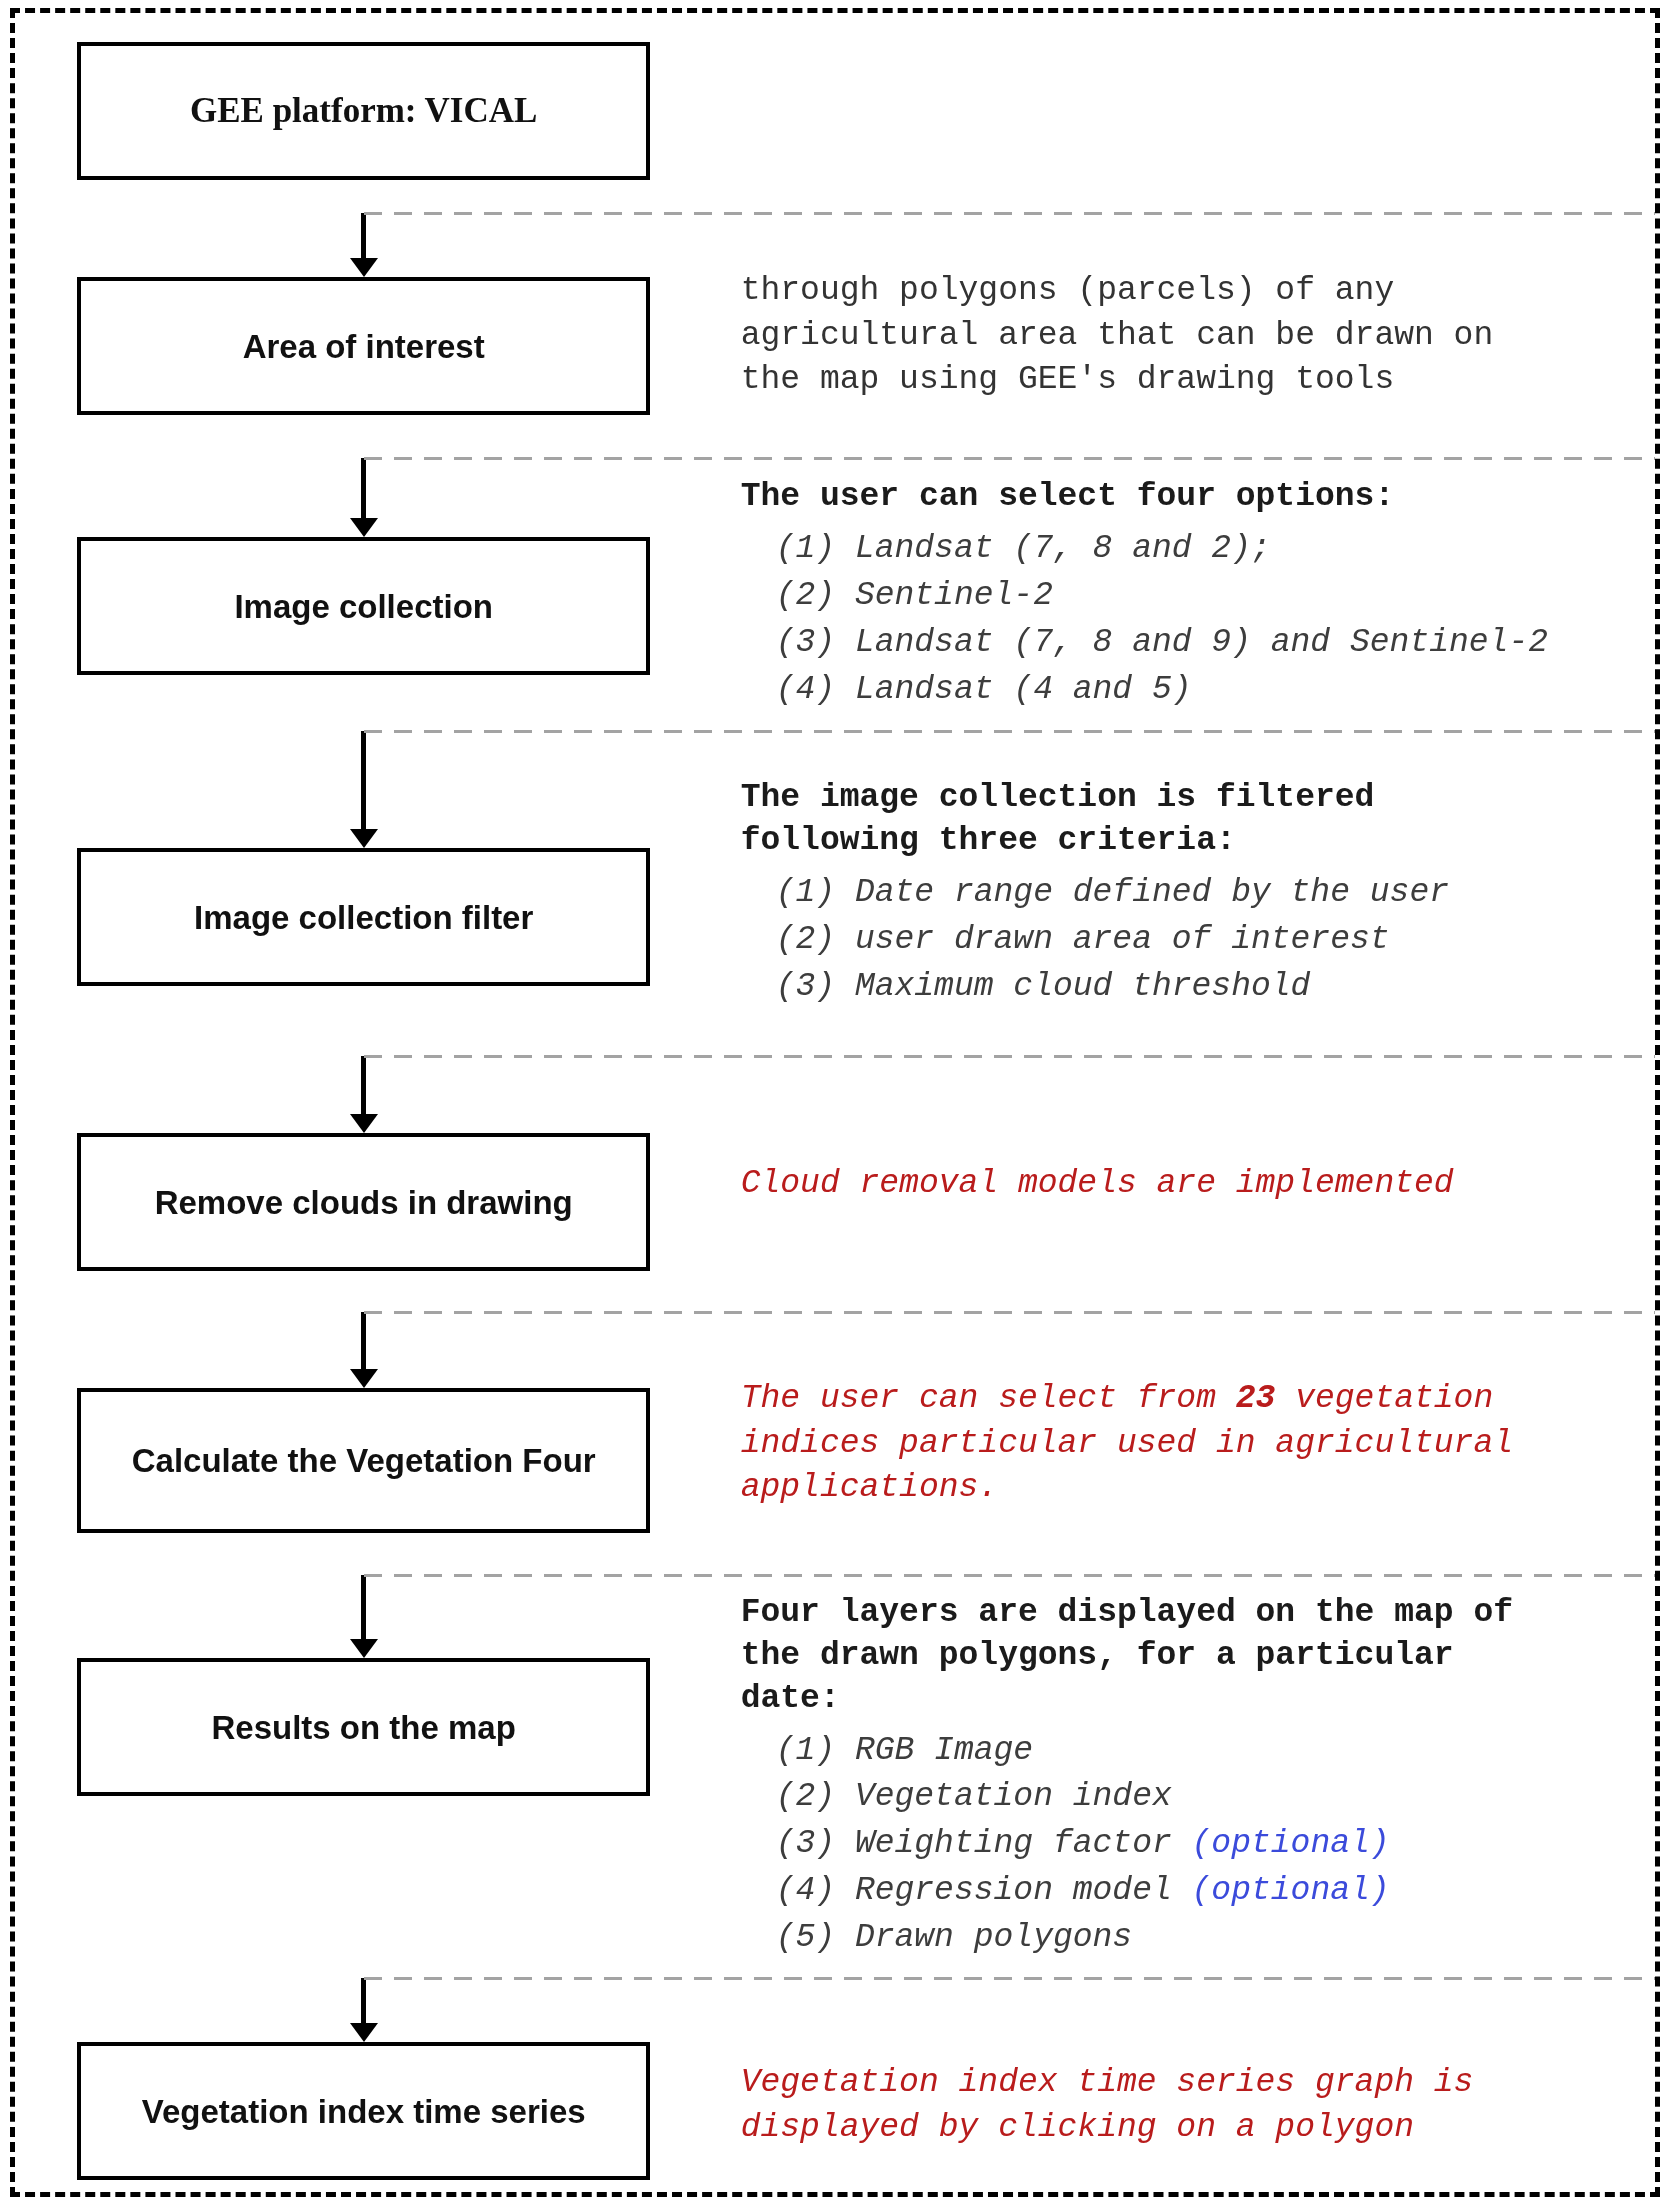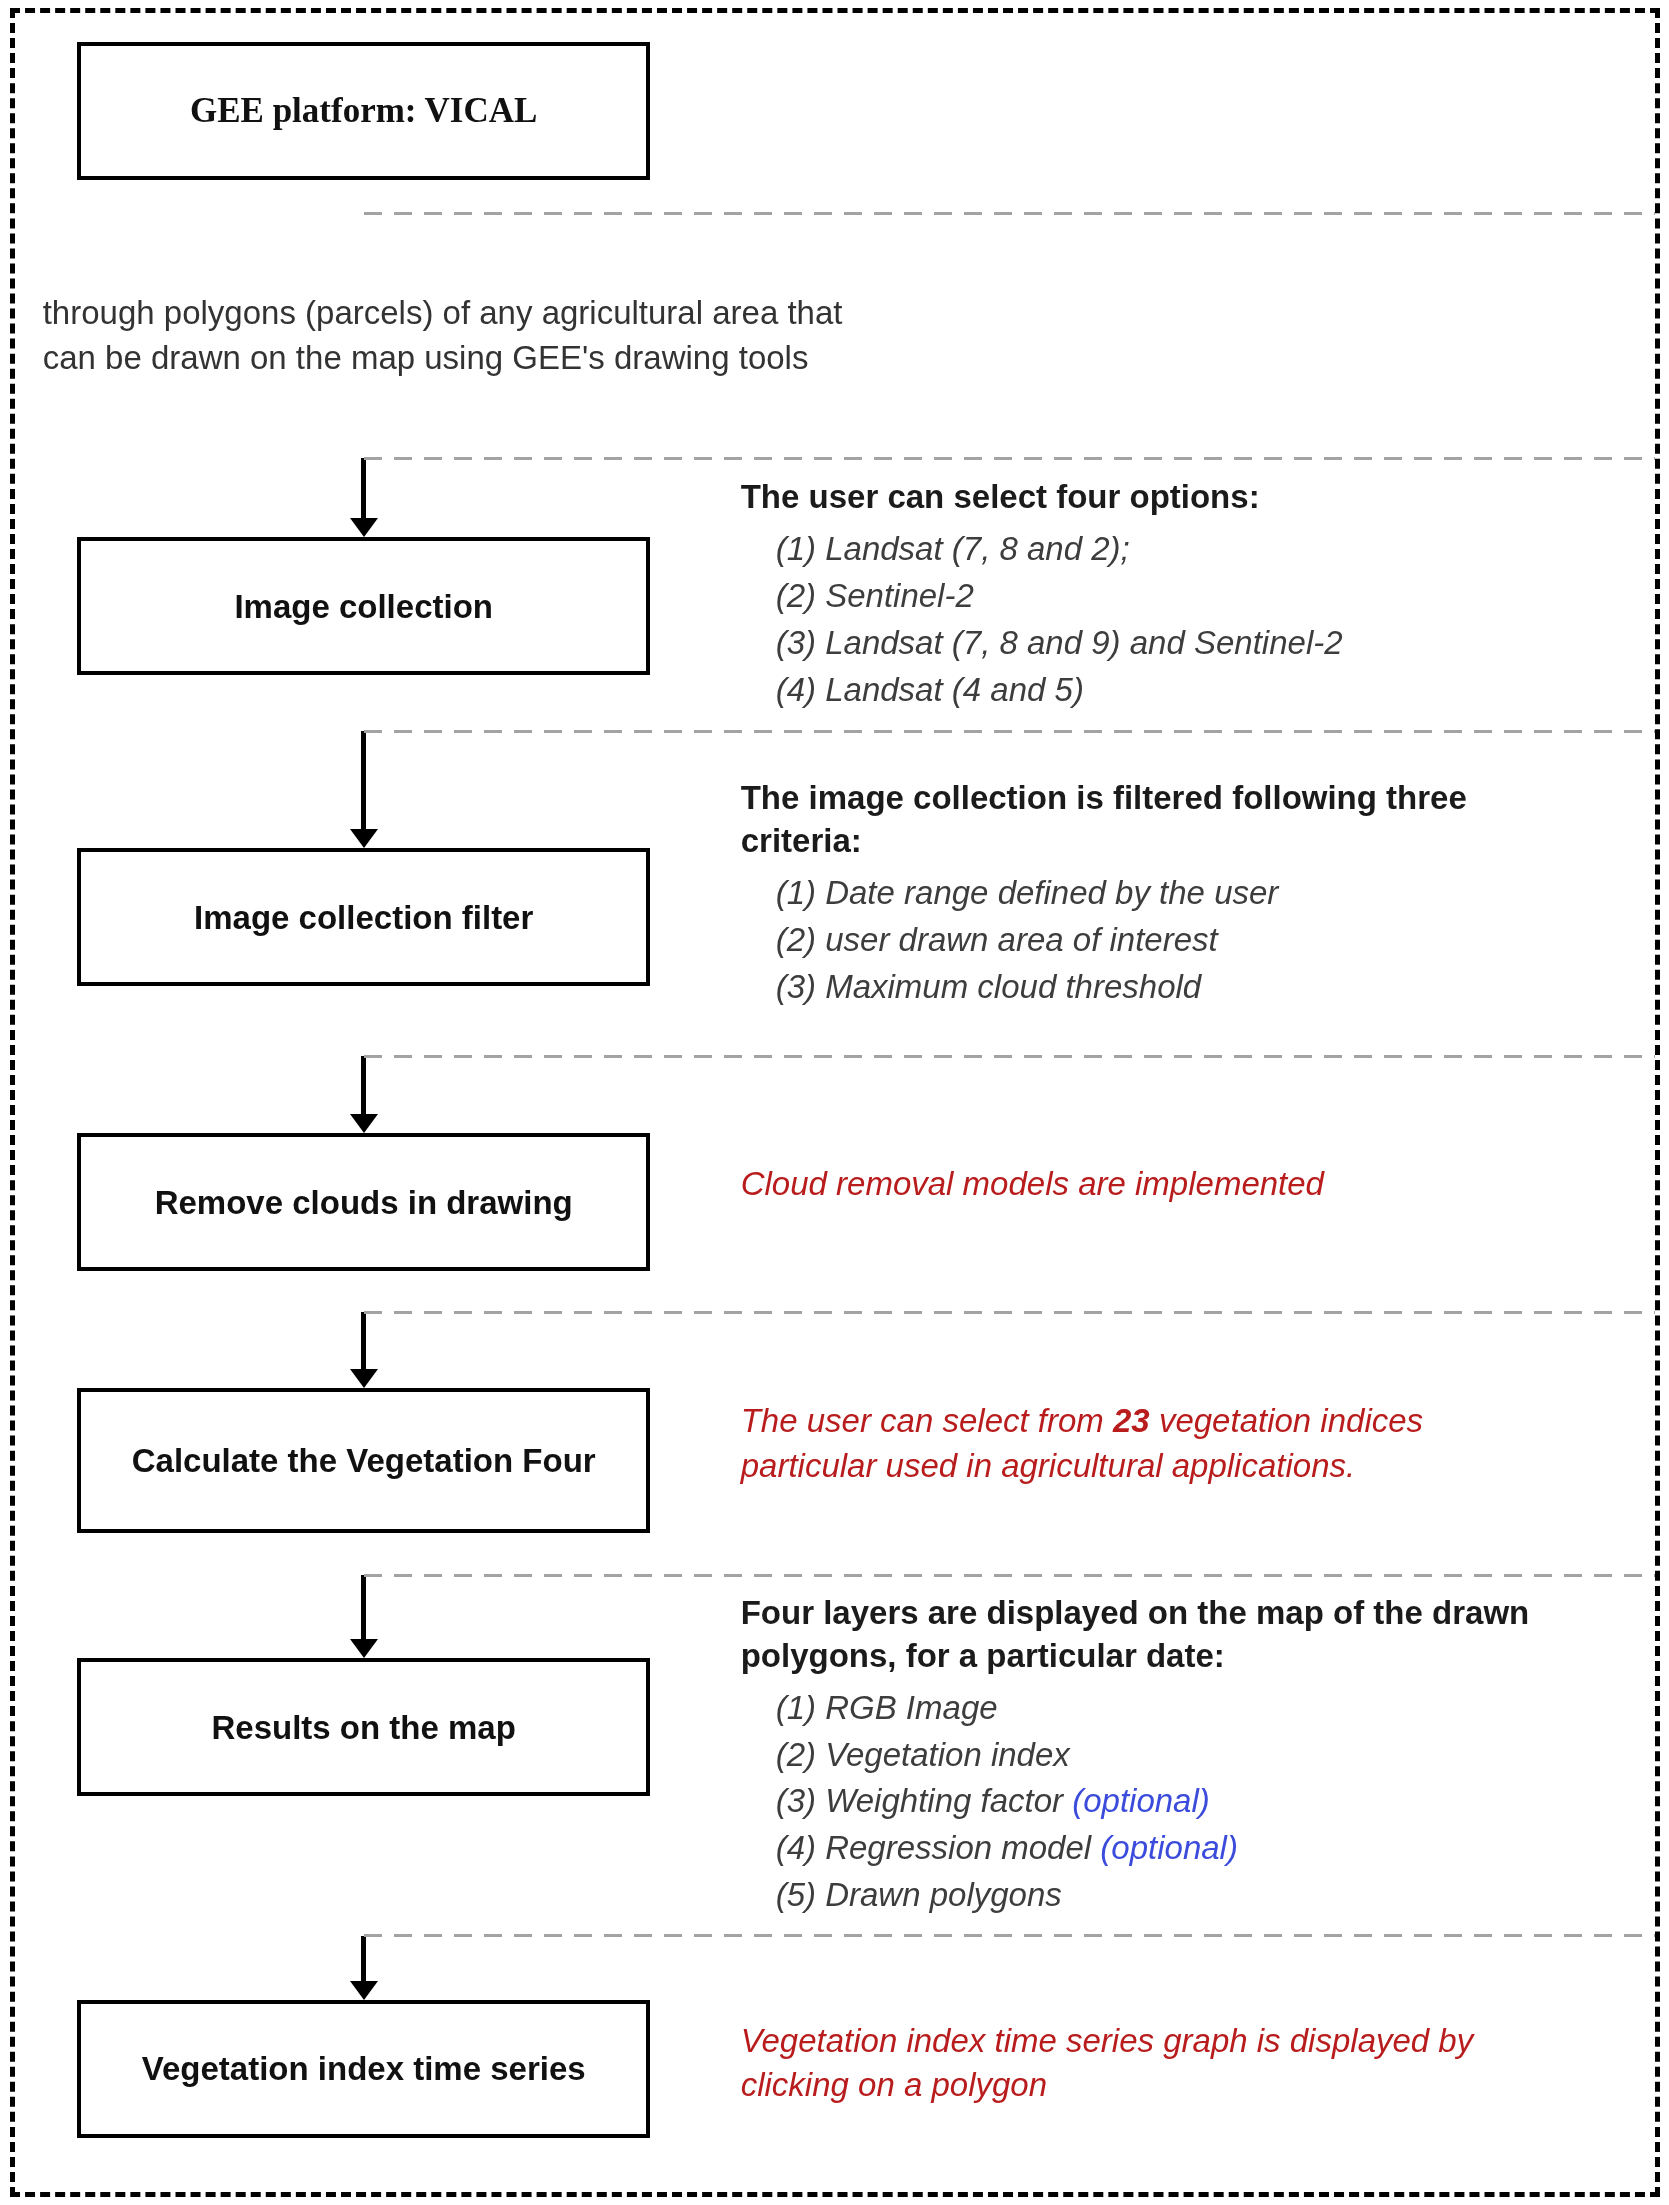--- a/index.html
+++ b/index.html
@@ -72,20 +72,21 @@
   .box.serif {
     font-family: "Liberation Serif", serif;
     font-size: 35px;
   }
   .right {
     flex: 1 1 auto;
     display: flex;
     flex-direction: column;
     justify-content: center;
     padding: 16.6px 62px 16.6px 28px;
+    font-family: Liberation Mono, monospace;
   }
   .desc {
     max-width: 801px;
     font-size: 33px;
     line-height: 1.35;
     color: #333;
   }
   .desc.italic { font-style: italic; color: #b91c1c; }
   .heading {
     max-width: 801px;
@@ -115,20 +116,29 @@
       <div class="left" style="padding-top:29px">
         <div class="box serif">
           <span>GEE platform: VICAL</span>
         </div>
       </div>
       <div class="right"></div>
     </section>
 
     <section class="row" style="min-height:245px">
       <div class="separator"></div>
+      <div class="left">
+        <div class="arrow" style="height:64px">
+          <div class="shaft"></div>
+            <div class="head"></div>
+        </div>
+        <div class="box">
+          <span>Area of interest</span>
+        </div>
+      </div>
       <div class="right">
         <div class="desc">through polygons (parcels) of any agricultural area that can be drawn on the map using GEE's drawing tools</div>
       </div>
     </section>
 
     <section class="row" style="min-height:273px">
       <div class="separator"></div>
       <div class="left">
         <div class="arrow" style="height:79px">
           <div class="shaft"></div>

